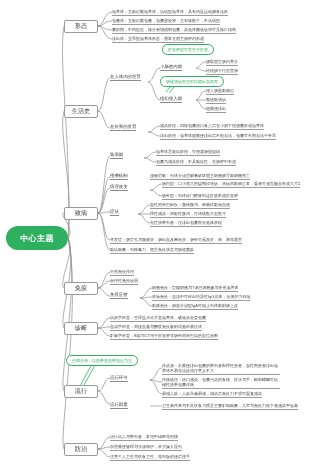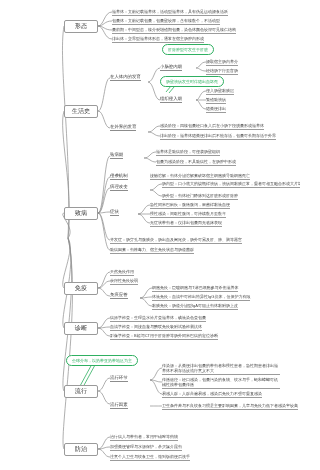--- a/index.html
+++ b/index.html
@@ -123,20 +123,21 @@
     </g>
 
     <g fill="none" stroke="#2fb061" stroke-width="0.8">
       <path d="M166,92 L176,80"></path>
       <path d="M169,93 L179,81"></path>
       <path d="M80,386 L92,364"></path>
       <path d="M83,387 L95,365"></path>
     </g>
   </svg>
 
+  <div class="node central">中心主题</div>
 
   <div class="node branch" style="top:20px">形态</div>
   <div class="node leaf" style="left:112px;top:9px">滋养体：文献记载滋养体，活动型滋养体，具有伪足运动摄食活跃</div>
   <div class="node leaf" style="left:112px;top:18px">包囊体：文献记载包囊，包囊壁较厚，含有核数个，不活动型</div>
   <div class="node leaf" style="left:112px;top:27px">囊前期：中间型态，核分裂增殖期包囊，染色体颜色较深可见核仁结构</div>
   <div class="node leaf" style="left:112px;top:36px">排出体：交界型滋养体形态，通常在宿主肠腔内形成</div>
 
   <div class="node branch" style="top:105px">生活史</div>
   <div class="node mid" style="left:110px;top:74px">在人体内的发育</div>
   <div class="node mid" style="left:110px;top:124px">在外界的发育</div>

